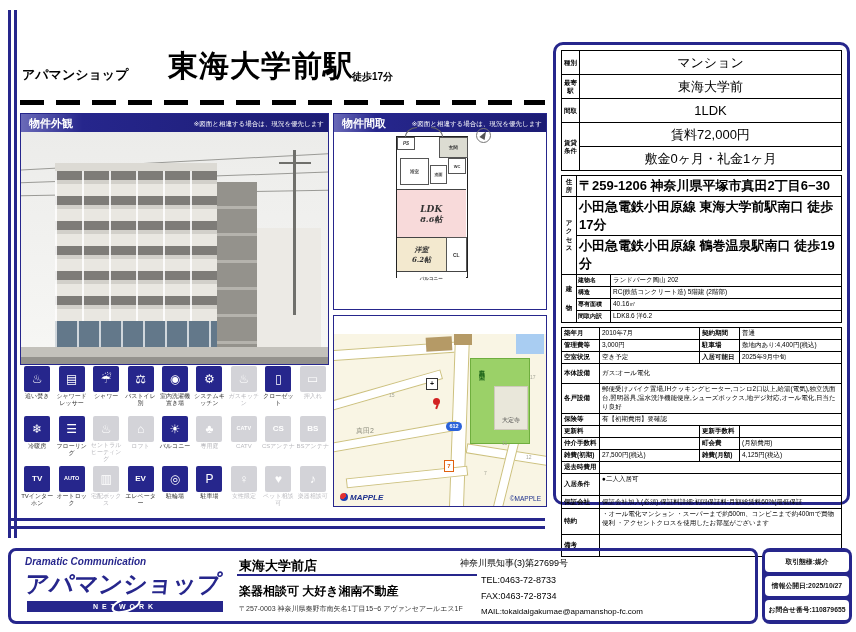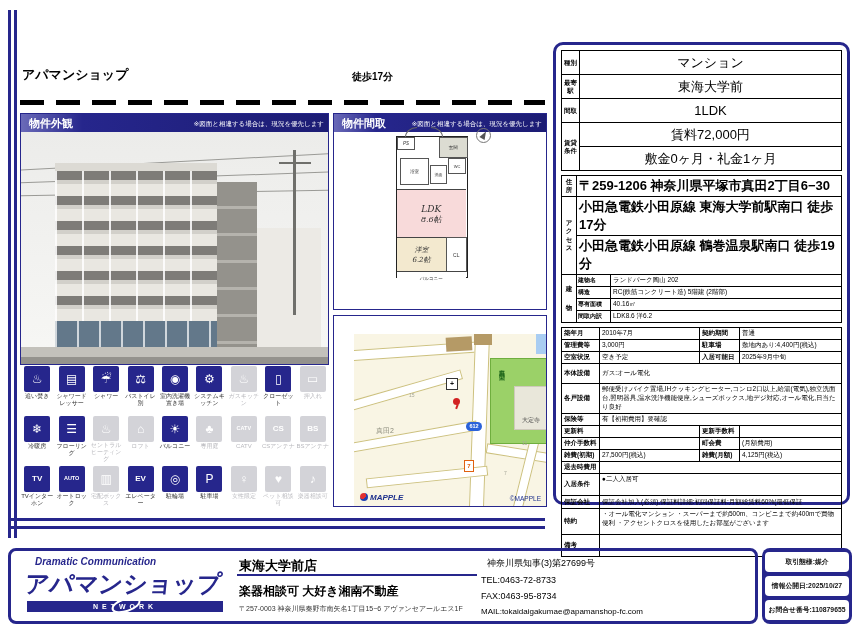--- a/index.html
+++ b/index.html
@@ -40,31 +40,31 @@
   
   .icon-grid{left:20px;top:366px;width:310px;display:grid;grid-template-columns:repeat(9,1fr);row-gap:3px;}
   .cell{display:flex;flex-direction:column;align-items:center;height:47px;}
   .sq{width:26px;height:26px;display:flex;align-items:center;justify-content:center;border-radius:2px;}
   .sq.on{background:#26268c;} .sq.off{background:#d3d3d8;}
   .g{color:#fff;font-size:12px;line-height:1;}
   .g-m{font-size:8px;font-weight:bold;} .g-s{font-size:5.5px;font-weight:bold;}
   .lb{font-size:6px;line-height:7px;text-align:center;margin-top:1px;}
   .lb.on{color:#333;} .lb.off{color:#b9b9be;}
   
-  .plan{position:absolute;left:62px;top:22px;width:70px;height:140px;border:1.5px solid #222;background:#fff;}
+  .plan{position:absolute;left:62px;top:22px;width:70px;height:140px;border:1.5px solid #222;background:#fff;font-weight:bold;}
   .pbox{position:absolute;border:1px solid #555;background:#fff;font-size:4.5px;color:#333;
         display:flex;align-items:center;justify-content:center;text-align:center;}
   .proom{position:absolute;display:flex;flex-direction:column;align-items:center;justify-content:center;
          font-family:"DejaVu Serif",serif;font-style:italic;color:#333;}
   .arc{position:absolute;width:11px;height:9px;border-top:1px solid #666;border-left:1px solid #666;border-radius:100% 0 0 0;}
   .compass{position:absolute;left:142px;top:14px;width:13px;height:13px;border:1px solid #777;border-radius:50%;}
   .compass:after{content:"";position:absolute;left:3.5px;top:2px;border-left:3px solid transparent;
         border-right:3px solid transparent;border-bottom:8px solid #555;transform:rotate(30deg);}
   
-  .maparea{position:absolute;left:0;top:18px;right:0;bottom:0;background:#f9f5e4;overflow:hidden;margin-left:20px;}
+  .maparea{position:absolute;left:0;top:18px;right:0;bottom:0;background:#f9f5e4;overflow:hidden;}
   .road{position:absolute;background:#fff;border:1px solid #cdc17e;}
   .park{position:absolute;left:136px;top:24px;width:58px;height:84px;background:#9bd168;border:1px solid #6fae3e;}
   .parklbl{position:absolute;left:6px;top:6px;writing-mode:vertical-rl;font-size:6px;color:#145c14;letter-spacing:1px;}
   .temple{position:absolute;left:160px;top:52px;width:34px;height:44px;background:#e9e7da;border:1px solid #cfcabc;
           font-size:6px;color:#444;display:flex;align-items:flex-end;justify-content:center;padding-bottom:4px;box-sizing:border-box;}
   .water{position:absolute;left:182px;top:0;width:28px;height:20px;background:#a9cdf2;}
   .mb{position:absolute;background:#b59a66;}
   .badge{position:absolute;left:112px;top:88px;width:16px;height:9px;background:#2b62d9;border-radius:5px;
          color:#fff;font-size:5.5px;font-weight:bold;text-align:center;line-height:9px;}
   .pin{position:absolute;left:99px;top:64px;width:7px;height:7px;background:#d22222;border-radius:50%;}
@@ -96,48 +96,49 @@
   .atable .blab{width:32px;font-size:6px;font-weight:bold;padding:0 1px;}
   .atable .bval{font-size:6.5px;}
   .dtable{margin-top:4px;}
   .dtable td{font-size:6.5px;}
   .dtable .lab{font-weight:bold;font-size:6.5px;}
   .h12{height:12px;}.h13{height:13px;}.h15{height:15px;}.h11{height:11px;}
   .h20{height:20px;}.h22{height:22px;}.h26{height:26px;}
   
   .fbox{position:absolute;left:8px;top:548px;width:750px;height:76px;border:3px solid #26268c;
         border-radius:8px;box-sizing:border-box;}
-  .tagline{position:absolute;left:24px;top:5px;font-size:10px;font-weight:bold;font-style:italic;color:#26268c;}
+  .tagline{position:absolute;left:14px;top:5px;font-size:10px;font-weight:bold;font-style:italic;color:#26268c;}
   .brand{position:absolute;left:14px;top:17px;font-size:24px;font-weight:bold;color:#26268c;transform:skewX(-6deg);white-space:nowrap;}
   .netbar{position:absolute;left:16px;top:50px;width:196px;height:11px;background:#26268c;color:#fff;
           font-size:7px;font-weight:bold;text-align:center;line-height:11px;letter-spacing:4px;}
   .netbar .swoosh{position:absolute;left:84px;top:-3px;width:30px;height:14px;border:2px solid #fff;
           border-radius:50%;transform:rotate(-18deg);box-sizing:border-box;background:transparent;}
   .store{position:absolute;left:228px;top:6px;font-size:13px;font-weight:bold;}
   .store-line{position:absolute;left:226px;top:23px;width:240px;height:2px;background:#26268c;}
   .company{position:absolute;left:228px;top:32px;font-size:12px;font-weight:bold;}
   .caddr{position:absolute;left:228px;top:53px;font-size:7px;color:#333;}
-  .license{position:absolute;left:476px;top:6px;font-size:9px;}
+  .license{position:absolute;left:449px;top:6px;font-size:9px;}
   .tel{position:absolute;left:470px;top:24px;font-size:9px;}
   .fax{position:absolute;left:470px;top:40px;font-size:9px;}
   .mail{position:absolute;left:470px;top:56px;font-size:8px;}
   .cbox{position:absolute;left:762px;top:548px;width:90px;height:76px;background:#26268c;border-radius:8px;
         box-sizing:border-box;padding:4px 3px;display:flex;flex-direction:column;justify-content:space-between;}
   .crow{background:#fff;border-radius:4px;height:20px;font-size:6.8px;font-weight:bold;color:#111;
         display:flex;align-items:center;justify-content:center;white-space:nowrap;}
 </style>
 </head>
 <body>
 
 <div id="page">
 
   <div class="stripe" style="left:8px;"></div>
   <div class="stripe" style="left:14px;"></div>
 
   <div class="abs line-name">アパマンショップ</div>
+  <div class="abs station">東海大学前駅</div>
   <div class="abs walk">徒歩17分</div>
   <div class="abs dashbar"></div>
 
   <div class="panel" style="left:20px;top:113px;width:307px;height:250px;">
     <div class="phead">
       <span class="t">物件外観</span>
       <span class="n">※図面と相違する場合は、現況を優先します</span>
     </div>
     <div class="photo">
       <div class="wire" style="left:-20px;top:28px;transform:rotate(-3deg);"></div>
@@ -530,21 +531,21 @@
     <div class="netbar">
       <span class="swoosh"></span>
       <span>NETWORK</span>
     </div>
     <div class="store">東海大学前店</div>
     <div class="store-line"></div>
     <div class="company">楽器相談可 大好き湘南不動産</div>
     <div class="caddr">〒257-0003 神奈川県秦野市南矢名1丁目15−6 アヴァンセアールエス1F</div>
     <div class="license">神奈川県知事(3)第27699号</div>
     <div class="tel">TEL:0463-72-8733</div>
-    <div class="fax">FAX:0463-95-8734</div>
+    <div class="fax">FAX:0463-72-8734</div>
     <div class="mail">MAIL:tokaidaigakumae@apamanshop-fc.com</div>
   </div>
 
   <div class="cbox">
     <div class="crow">取引態様:媒介</div>
     <div class="crow">情報公開日:2025/10/27</div>
     <div class="crow">お問合せ番号:110879655</div>
   </div>
 
 </div>

